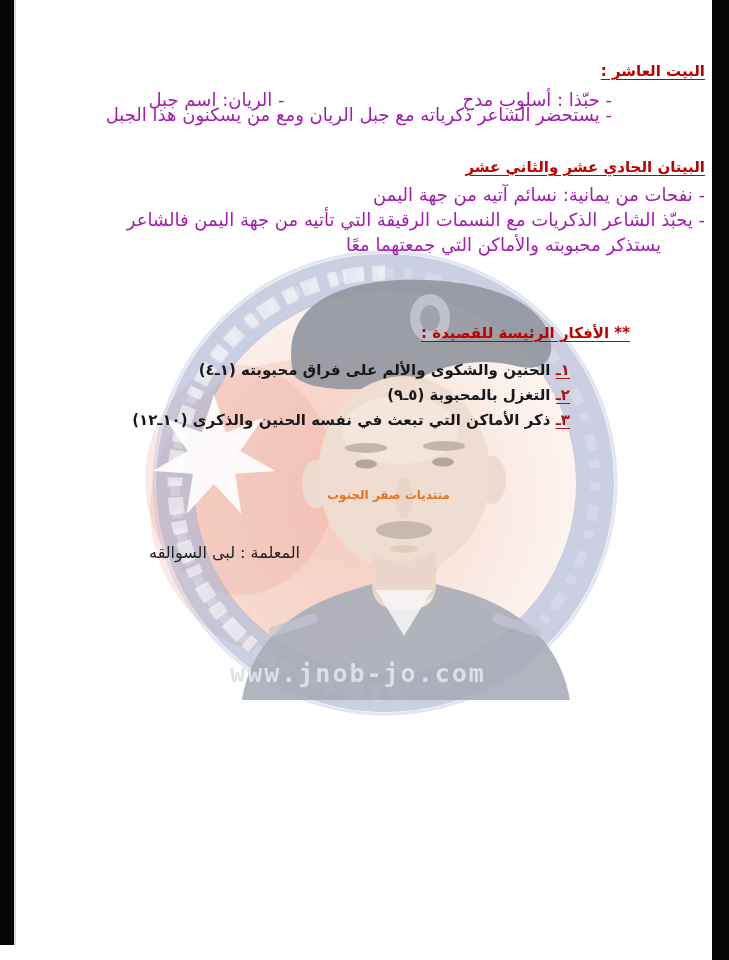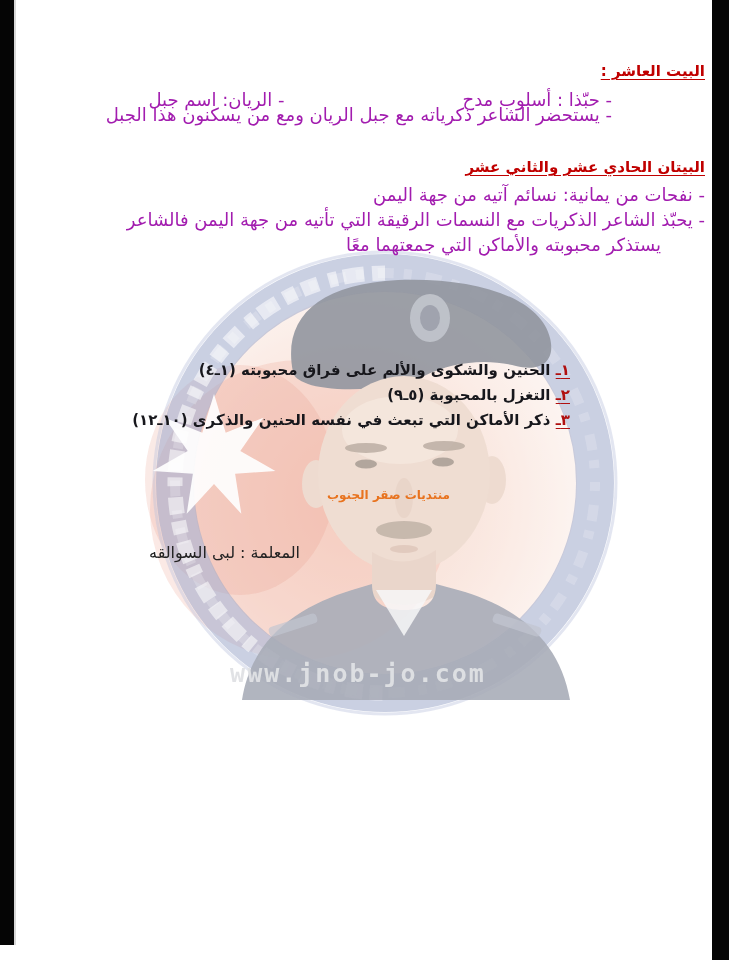--- a/index.html
+++ b/index.html
@@ -93,20 +93,21 @@
   <div class="txt body-line" style="top:104px;right:117px;">- يستحضر الشاعر ذكرياته مع جبل الريان ومع من يسكنون هذا الجبل</div>
 
   <div class="txt body-line" style="top:184px;right:24px;">- نفحات من يمانية: نسائم آتيه من جهة اليمن</div>
 
   <div class="txt heading" style="top:158px;right:24px;">البيتان الحادي عشر والثاني عشر</div>
 
   <div class="txt body-line" style="top:209px;right:24px;margin-left:12px;">- يحبّذ الشاعر الذكريات مع النسمات الرقيقة التي تأتيه من جهة اليمن فالشاعر</div>
 
   <div class="txt body-line" style="top:234px;right:68px;">يستذكر محبوبته والأماكن التي جمعتهما معًا</div>
 
+  <div class="txt heading" style="top:324px;right:99px;">** الأفكار الرئيسة للقصيدة :</div>
 
   <div class="txt idea-item" style="top:361px;right:159px;">
     <span class="idea-num">١ـ</span><span> الحنين والشكوى والألم على فراق محبوبته (١ـ٤)</span>
   </div>
   <div class="txt idea-item" style="top:386px;right:159px;">
     <span class="idea-num">٢ـ</span><span> التغزل بالمحبوبة (٥ـ٩)</span>
   </div>
   <div class="txt idea-item" style="top:411px;right:159px;">
     <span class="idea-num">٣ـ</span><span> ذكر الأماكن التي تبعث في نفسه الحنين والذكرى (١٠ـ١٢)</span>
   </div>

